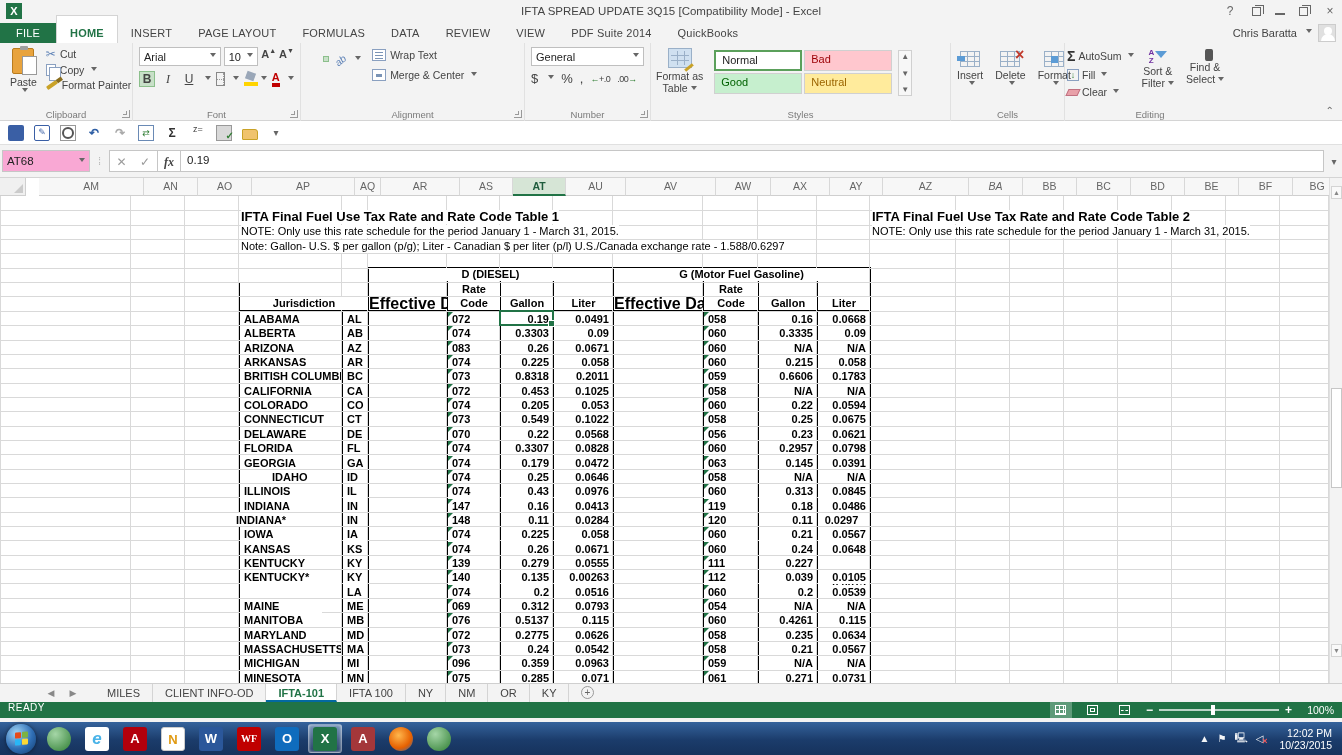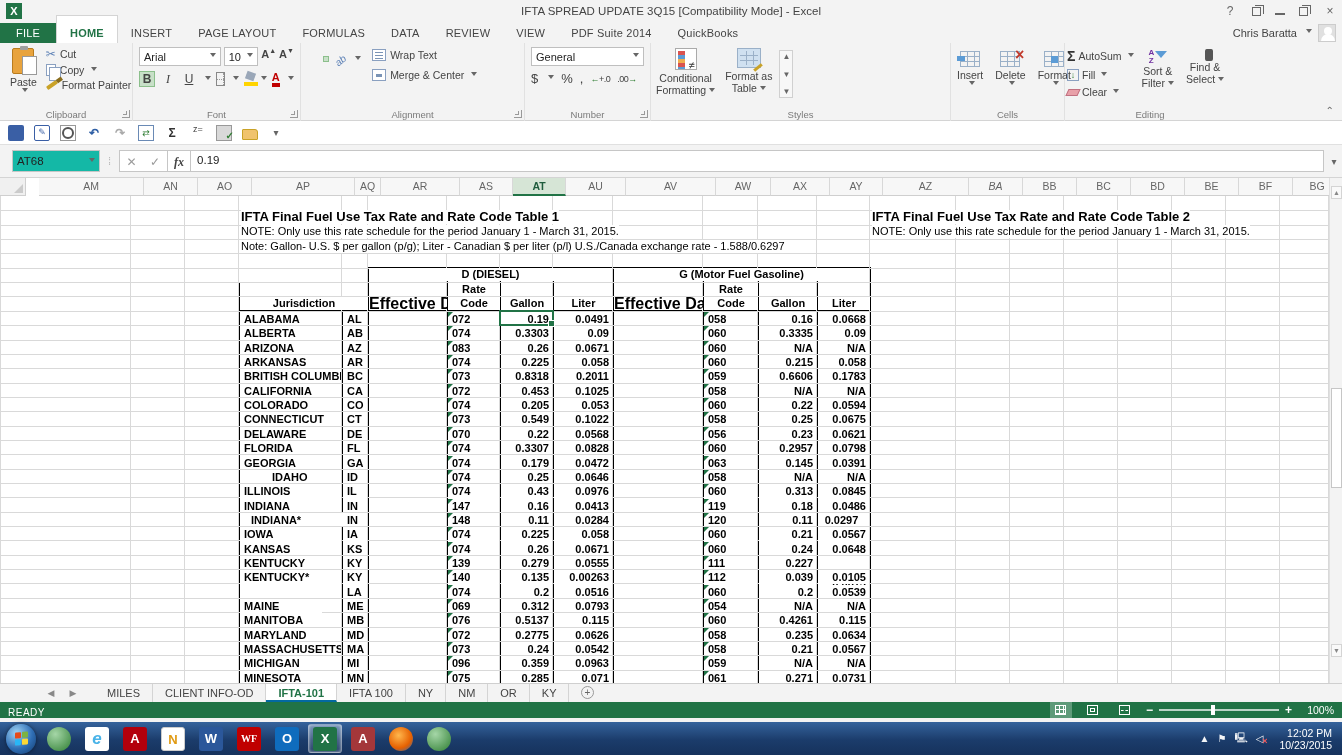--- a/index.html
+++ b/index.html
@@ -126,21 +126,21 @@
   .q-calc{border:1px solid #6a8ab5;color:#2e7d32;font-size:9px;line-height:14px;}
   .q-sigma{color:#333;font-weight:bold;}
   .q-sort{color:#444;font-size:9px;line-height:8px;}
   .q-print{background:#d9d9d9;border:1px solid #999;position:relative;}
   .q-print:after{content:"✓";position:absolute;right:-3px;bottom:-4px;color:#2e7d32;font-size:10px;font-weight:bold;}
   .q-open{background:#f0c36d;border:1px solid #c9a227;height:11px;margin-top:4px;border-radius:1px 3px 1px 1px;}
   .q-more{color:#666;font-size:10px;}
 
   
   #fbar{position:absolute;left:0;top:145px;width:1342px;height:33px;background:#f3f3f3;display:flex;align-items:center;border-bottom:1px solid #d4d4d4;}
-  #namebox{width:88px;height:22px;background:#14b8a6;border:1px solid #c6c6c6;margin-left:12px;display:flex;align-items:center;justify-content:space-between;padding:0 4px;font-size:11.5px;color:#222;}
+  #namebox{width:88px;height:22px;background:#f9a8d4;border:1px solid #c6c6c6;margin-left:2px;display:flex;align-items:center;justify-content:space-between;padding:0 4px;font-size:11.5px;color:#222;}
   #fb-dots{color:#bbb;margin:0 8px;font-size:11px;}
   .fb-btn{width:24px;height:22px;text-align:center;line-height:22px;color:#9a9a9a;font-size:12px;background:#fff;border-top:1px solid #c6c6c6;border-bottom:1px solid #c6c6c6;}
   .fb-btn.fx{font-style:italic;font-family:"Liberation Serif",serif;color:#444;font-weight:bold;border:1px solid #c6c6c6;}
   #fb-input{flex:1;height:22px;background:#fff;border:1px solid #c6c6c6;border-left:none;margin-right:2px;font-size:11.5px;color:#222;padding:3px 6px;}
   #fb-exp{width:16px;text-align:center;color:#666;font-size:10px;}
 
   
   #grid{position:absolute;left:0;top:178px;width:1329px;height:505px;background:#fff;overflow:hidden;}
   #corner{position:absolute;left:0;top:0;width:26px;height:18px;background:#f0f0f0;border-right:1px solid #cfcfcf;border-bottom:1px solid #cfcfcf;}
   #corner:after{content:"";position:absolute;right:2px;bottom:2px;border-left:9px solid transparent;border-bottom:9px solid #cbcbcb;}
@@ -172,21 +172,21 @@
   
   #tabbar{position:absolute;left:0;top:683px;width:1342px;height:19px;background:#f3f3f3;border-top:1px solid #cfcfcf;display:flex;align-items:stretch;font-size:11px;color:#444;}
   .navarr{width:22px;text-align:center;line-height:18px;color:#888;font-size:9px;}
   #tabs-wrap{display:flex;align-items:stretch;margin-left:22px;}
   .stab{padding:0 12px;line-height:18px;border-right:1px solid #d4d4d4;white-space:nowrap;}
   .stab.active{background:#fff;color:#217346;font-weight:bold;border-bottom:2px solid #0369a1;}
   #newsheet{width:20px;text-align:center;line-height:17px;color:#666;margin-left:8px;}
   #newsheet span{display:inline-block;width:13px;height:13px;border:1px solid #999;border-radius:50%;line-height:11px;font-size:10px;}
 
   
-  #statusbar{position:absolute;left:0;top:702px;width:1342px;height:16px;background:#217346;color:#fff;display:flex;align-items:flex-end;font-size:10px;}
+  #statusbar{position:absolute;left:0;top:702px;width:1342px;height:16px;background:#217346;color:#fff;display:flex;align-items:flex-start;font-size:10px;}
   #status-mode{margin-left:8px;letter-spacing:.5px;}
   #status-right{position:absolute;right:8px;display:flex;align-items:center;gap:10px;}
   .viewbtn{width:22px;height:16px;display:flex;align-items:center;justify-content:center;}
   .viewbtn.on{background:rgba(255,255,255,.28);}
   .vb-ic{width:11px;height:10px;border:1px solid #fff;background:
     repeating-linear-gradient(90deg,transparent 0 3px,#fff 3px 4px),
     repeating-linear-gradient(transparent 0 3px,#fff 3px 4px);}
   .vb-ic.pl{background:none;position:relative;}
   .vb-ic.pl:before{content:"";position:absolute;inset:2px;border:1px solid #fff;}
   .vb-ic.pb{background:none;position:relative;}
@@ -355,28 +355,29 @@
           <span class="decbtn"><span>.00</span><b>→</b></span>
         </div>
       </div>
       <div class="glabel">Number</div>
       <div class="dl"></div>
     </div>
 
     <div class="grp" style="width:300px">
       <div style="display:flex;padding-top:3px;">
         <div class="cfstack">
-          <span class="ic-cf"></span>
-          <span>Conditional</span>
-          <span><span>Formatting</span><span class="da"></span></span>
-        </div>
-        <div class="cfstack">
           <span class="ic-fat"></span>
           <span>Format as</span>
           <span><span>Table</span><span class="da"></span></span>
+        </div>
+        <div class="swatches">
+          <div class="sw normal">Normal</div>
+          <div class="sw bad">Bad</div>
+          <div class="sw good">Good</div>
+          <div class="sw neutral">Neutral</div>
         </div>
         <div class="galscroll">
           <span>▲</span>
           <span>▼</span>
           <span>▼</span>
         </div>
       </div>
       <div class="glabel">Styles</div>
     </div>
 
@@ -722,21 +723,21 @@
         <div class="dc r" style="left: 759px; top: 288.2px; width: 57px; height: 13.35px;">0.313</div>
         <div class="dc r" style="left: 818px; top: 288.2px; width: 51px; height: 13.35px;">0.0845</div>
         <div class="dc l" style="left: 240px; top: 302.55px; width: 101px; height: 13.35px;">INDIANA</div>
         <div class="dc l" style="left: 343px; top: 302.55px; width: 24px; height: 13.35px;">IN</div>
         <div class="dc l code" style="left: 448px; top: 302.55px; width: 51px; height: 13.35px;">147</div>
         <div class="dc r" style="left: 501px; top: 302.55px; width: 51px; height: 13.35px;">0.16</div>
         <div class="dc r" style="left: 554px; top: 302.55px; width: 58px; height: 13.35px;">0.0413</div>
         <div class="dc l code" style="left: 704px; top: 302.55px; width: 53px; height: 13.35px;">119</div>
         <div class="dc r" style="left: 759px; top: 302.55px; width: 57px; height: 13.35px;">0.18</div>
         <div class="dc r" style="left: 818px; top: 302.55px; width: 51px; height: 13.35px;">0.0486</div>
-        <div class="dc l" style="left: 247px; top: 316.9px; width: 101px; height: 13.35px;">INDIANA*</div>
+        <div class="dc l" style="left: 232px; top: 316.9px; width: 101px; height: 13.35px;">INDIANA*</div>
         <div class="dc l" style="left: 343px; top: 316.9px; width: 24px; height: 13.35px;">IN</div>
         <div class="dc l code" style="left: 448px; top: 316.9px; width: 51px; height: 13.35px;">148</div>
         <div class="dc r" style="left: 501px; top: 316.9px; width: 51px; height: 13.35px;">0.11</div>
         <div class="dc r" style="left: 554px; top: 316.9px; width: 58px; height: 13.35px;">0.0284</div>
         <div class="dc l code" style="left: 704px; top: 316.9px; width: 53px; height: 13.35px;">120</div>
         <div class="dc r" style="left: 759px; top: 316.9px; width: 57px; height: 13.35px;">0.11</div>
         <div class="dc r" style="left: 818px; top: 316.9px; width: 50px; height: 13.35px; text-align: center;">0.0297</div>
         <div class="dc l" style="left: 240px; top: 331.25px; width: 101px; height: 13.35px;">IOWA</div>
         <div class="dc l" style="left: 343px; top: 331.25px; width: 24px; height: 13.35px;">IA</div>
         <div class="dc l code" style="left: 448px; top: 331.25px; width: 51px; height: 13.35px;">074</div>

